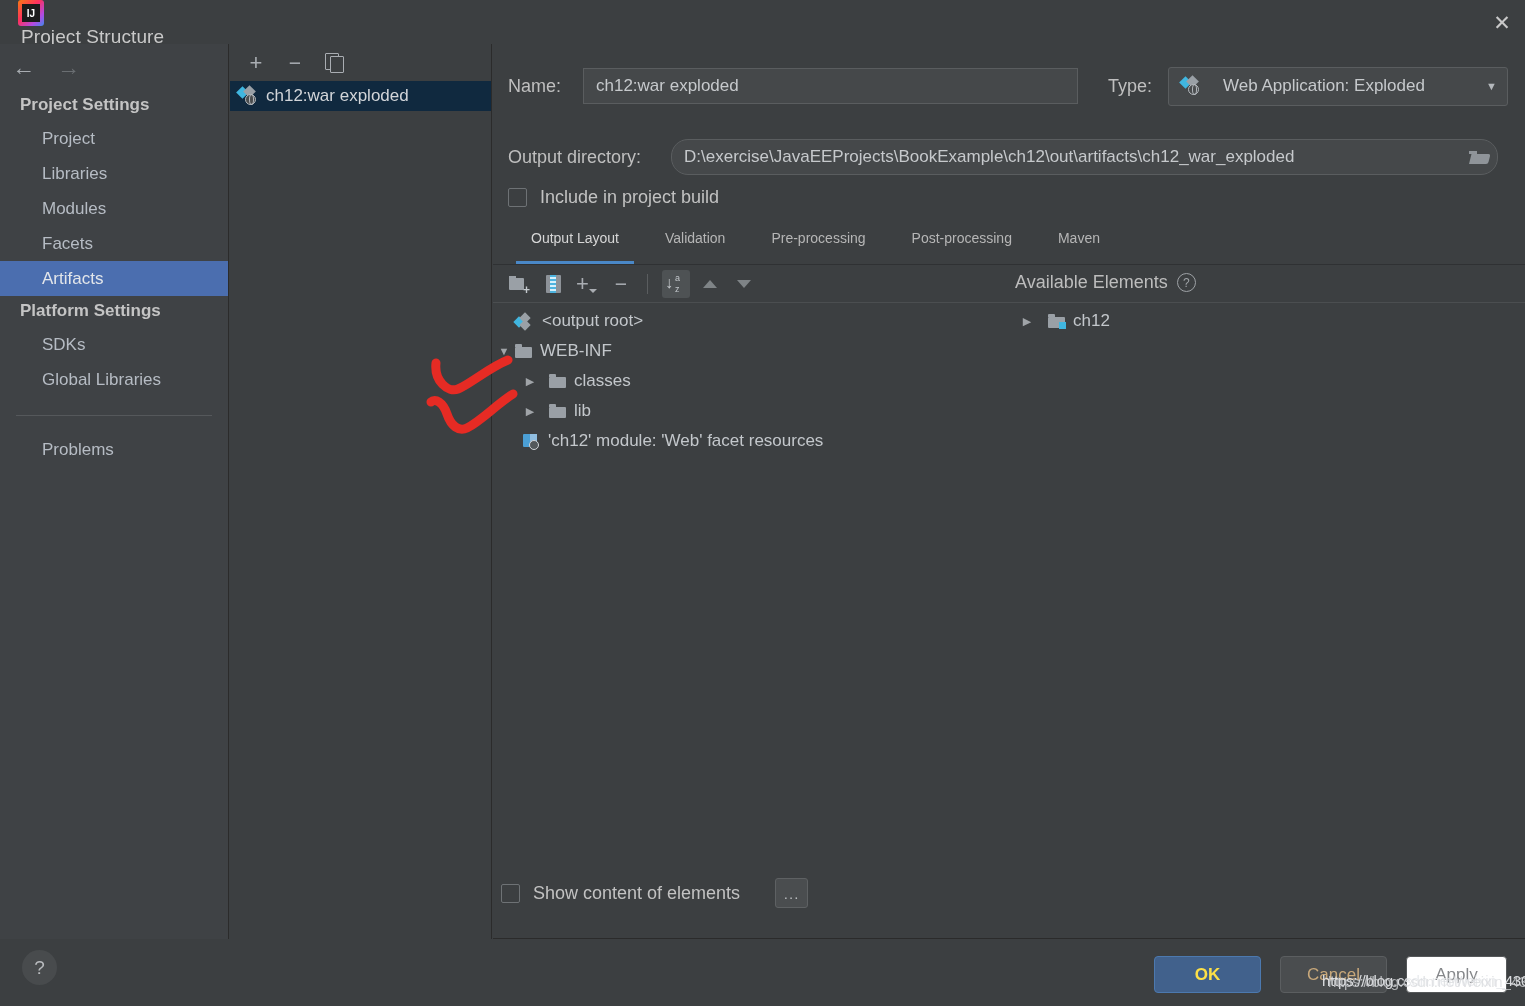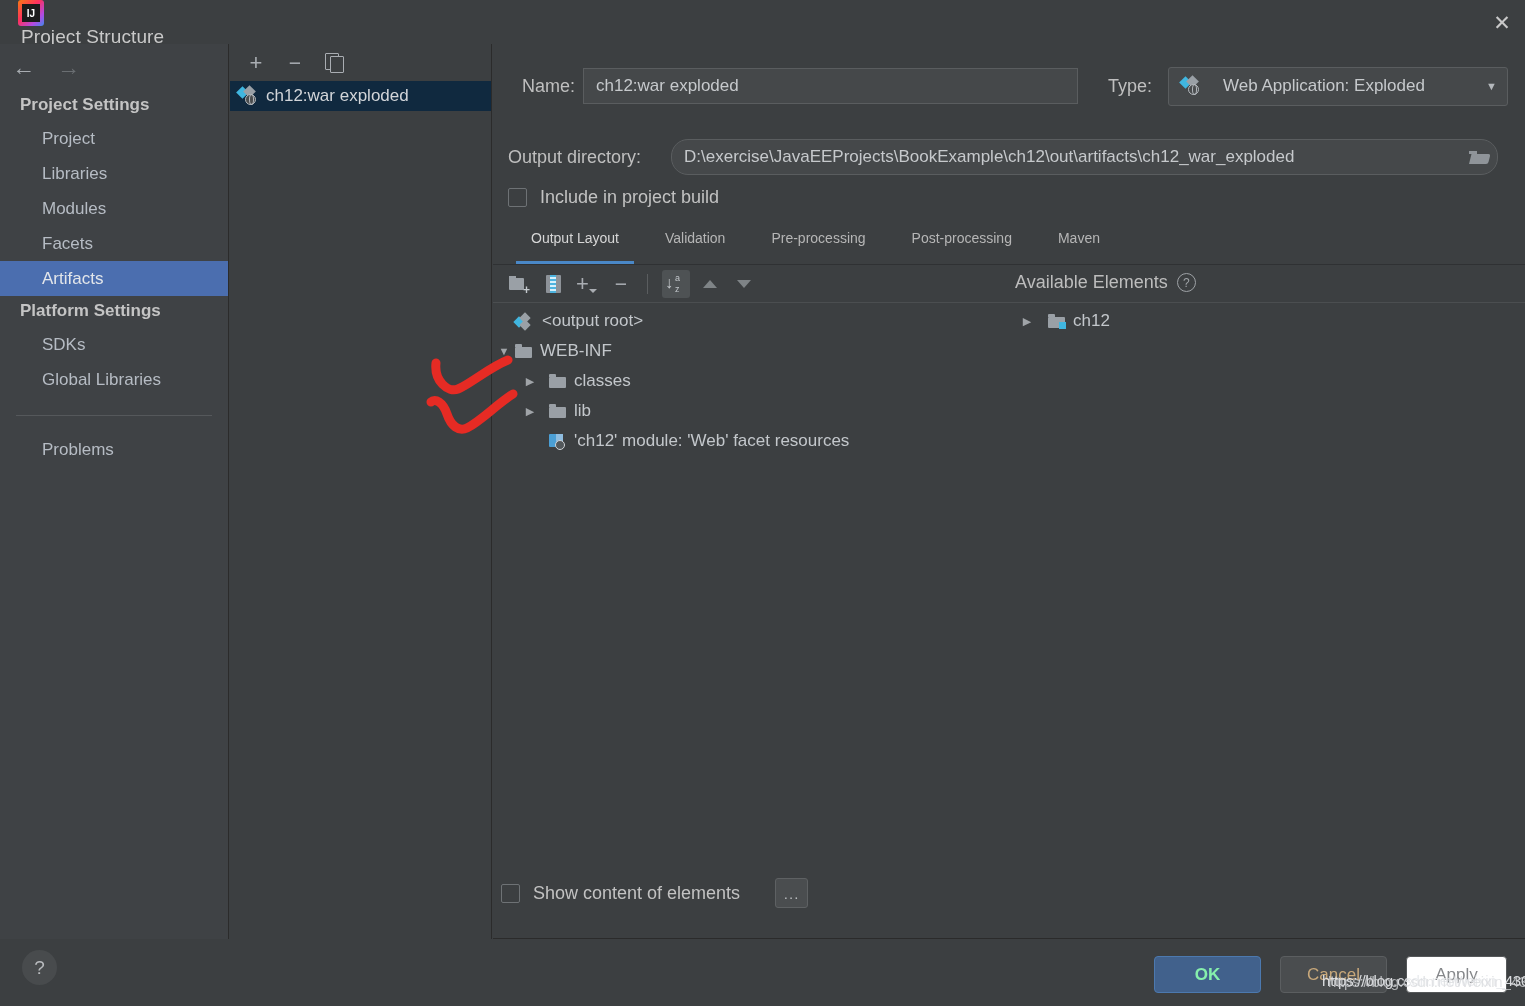--- a/index.html
+++ b/index.html
@@ -146,21 +146,21 @@
   .row-name {
     position: absolute;
     left: 0; top: 24px;
     width: 1032px; height: 36px;
     display: flex; align-items: center;
   }
   .lbl {
     font-size: 18px;
     color: #bfbfbf;
   }
-  .lbl-name  { width: 90px; padding-left: 29px; }
+  .lbl-name  { width: 90px; padding-left: 15px; }
   .field {
     background: #45484a;
     border: 1px solid #5a5d5f;
     height: 36px;
     display: flex;
     align-items: center;
     padding-left: 12px;
     font-size: 17px;
     color: #c6c9cc;
   }
@@ -385,21 +385,21 @@
     top: 16px;
     height: 37px;
     border-radius: 4px;
     display: flex; align-items: center; justify-content: center;
     font-size: 17px;
   }
   .btn-ok {
     left: 1154px; width: 107px;
     background: #41618c;
     border: 1px solid #4c79af;
-    color: #86efac;
+    color: #fde047;
     font-weight: bold;
   }
   .btn-cancel {
     left: 1280px; width: 107px;
     background: #4a4d4f;
     border: 1px solid #5b5e60;
     color: #c8a87a;
   }
   .btn-apply {
     left: 1406px; width: 101px;
@@ -874,21 +874,21 @@
         <span style="margin-left:8px">classes</span>
       </div>
       <div class="tnode" style="padding-left:26px">
         <span class="twist">▶</span>
         <span class="ic-folder" style="margin-left:8px">
             <span class="tab-t"></span>
             <span class="body"></span>
           </span>
         <span style="margin-left:8px">lib</span>
       </div>
-      <div class="tnode" style="padding-left:26px">
+      <div class="tnode" style="">
         <span class="twist blank">▸</span>
         <span class="ic-facet" style="margin-left:8px">
             <span class="sq"></span>
             <span class="gl"></span>
           </span>
         <span style="margin-left:8px">'ch12' module: 'Web' facet resources</span>
       </div>
     </div>
 
     <div class="tree-right">

